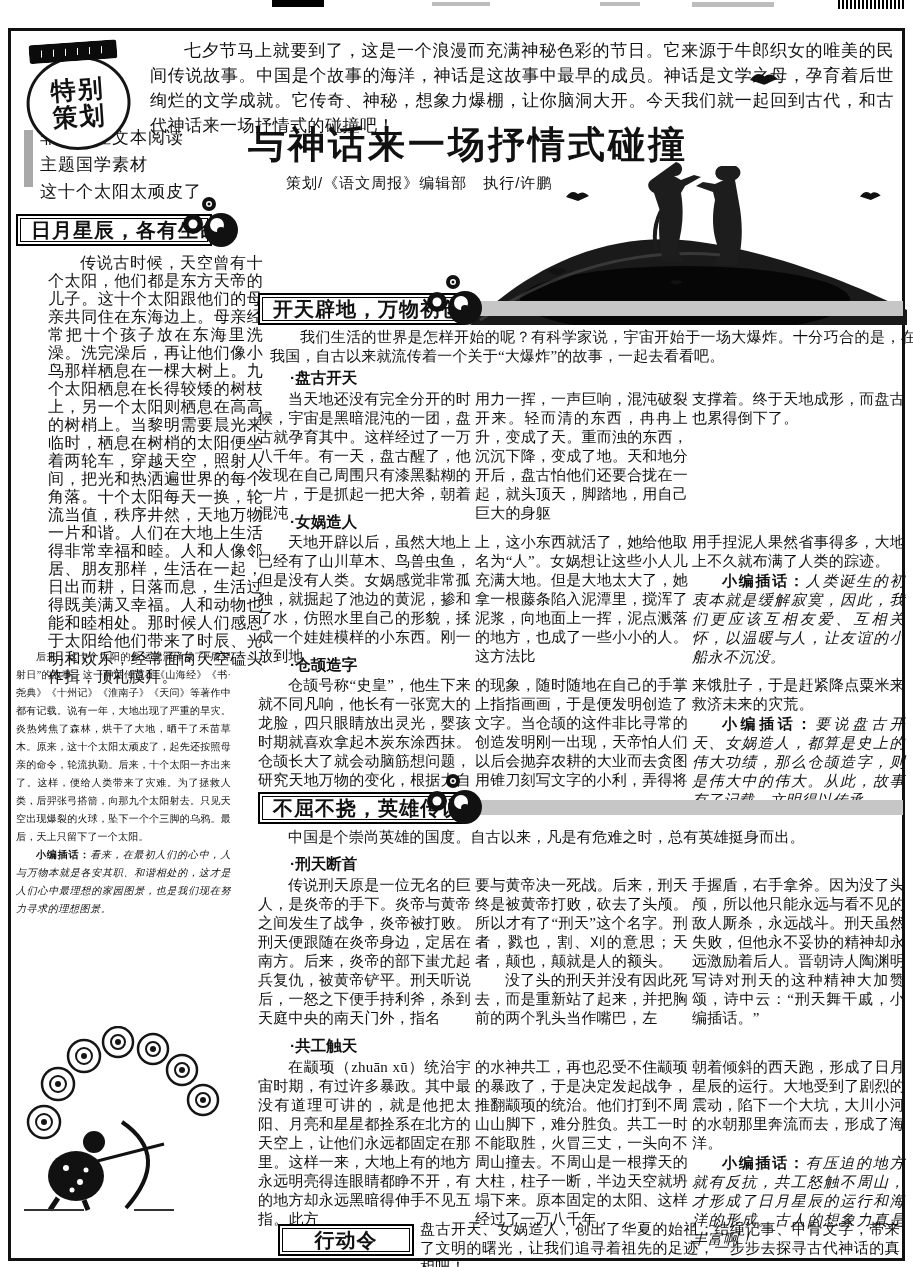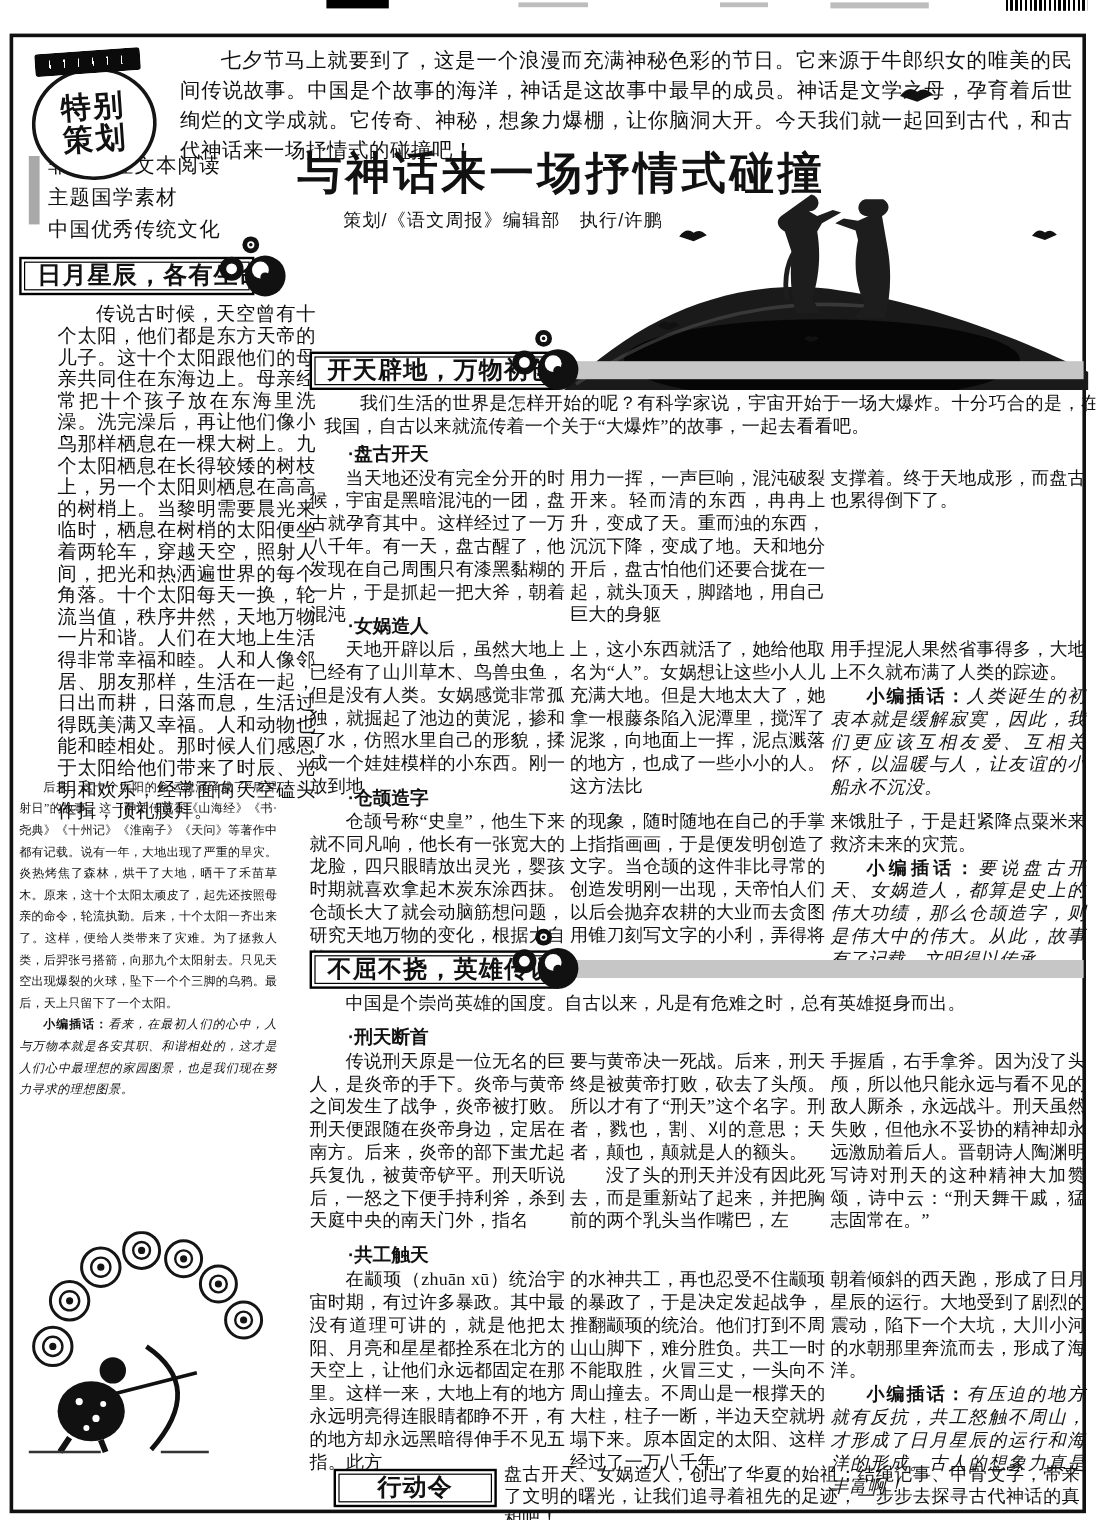--- a/index.html
+++ b/index.html
@@ -68,21 +68,21 @@
   </div>
   <div class="banner"></div>
 </div>
 
 <div id="lede">七夕节马上就要到了，这是一个浪漫而充满神秘色彩的节日。它来源于牛郎织女的唯美的民间传说故事。中国是个故事的海洋，神话是这故事中最早的成员。神话是文学之母，孕育着后世绚烂的文学成就。它传奇、神秘，想象力爆棚，让你脑洞大开。今天我们就一起回到古代，和古代神话来一场抒情式的碰撞吧！</div>
 
 <div id="tagbar"></div>
 <div id="tags">
   <div>非连续性文本阅读</div>
   <div>主题国学素材</div>
-  <div>中国优秀传统文化</div>
+  <div>这十个太阳太顽皮了</div>
 </div>
 
 <svg class="svgdeco" style="left:420px;top:52px;z-index:0;" width="487" height="273" viewBox="0 0 487 273">
   <path d="M50 273 C120 205 200 178 280 190 C360 201 440 235 487 258 L487 273 Z" fill="#1a1a1a"></path>
   <ellipse cx="265" cy="248" rx="165" ry="34" fill="#000" opacity="0.75"></ellipse>
   <path d="M60 268 C140 215 220 196 300 203" stroke="#555" stroke-width="3" fill="none" opacity="0.5"></path>
 
   <path d="M256 110 a7 7 0 1 1 -2 14 l7 4 13 -5 7 2 -16 9 -4 7 c3 18 2 36 -4 56 l7 12 -21 0 c-4 -16 -5 -33 -3 -50 l-6 -18 c-6 -3 -8 -9 -3 -13 z" fill="#1d1d1d"></path>
   <path d="M247 150 q-16 20 -11 48" stroke="#1d1d1d" stroke-width="4" fill="none"></path>
 
@@ -254,21 +254,21 @@
 
 <div class="p" style="left:475px;top:876px;width:213px;">
   <p>要与黄帝决一死战。后来，刑天终是被黄帝打败，砍去了头颅。所以才有了“刑天”这个名字。刑者，戮也，割、刈的意思；天者，颠也，颠就是人的额头。</p>
   <p class="indent">没了头的刑天并没有因此死去，而是重新站了起来，并把胸前的两个乳头当作嘴巴，左</p>
 </div>
 <div class="p" style="left:475px;top:1058px;width:213px;">
       <p>的水神共工，再也忍受不住颛顼的暴政了，于是决定发起战争，推翻颛顼的统治。他们打到不周山山脚下，难分胜负。共工一时不能取胜，火冒三丈，一头向不周山撞去。不周山是一根撑天的大柱，柱子一断，半边天空就坍塌下来。原本固定的太阳、这样经过了一万八千年，</p>
     </div>
 
 <div class="p" style="left:692px;top:876px;width:213px;">
-      <p>手握盾，右手拿斧。因为没了头颅，所以他只能永远与看不见的敌人厮杀，永远战斗。刑天虽然失败，但他永不妥协的精神却永远激励着后人。晋朝诗人陶渊明写诗对刑天的这种精神大加赞颂，诗中云：“刑天舞干戚，猛志固常在。”</p>
+      <p>手握盾，右手拿斧。因为没了头颅，所以他只能永远与看不见的敌人厮杀，永远战斗。刑天虽然失败，但他永不妥协的精神却永远激励着后人。晋朝诗人陶渊明写诗对刑天的这种精神大加赞颂，诗中云：“刑天舞干戚，小编插话。”</p>
     </div>
 <div class="p" style="left:692px;top:1058px;width:213px;">
   <p>朝着倾斜的西天跑，形成了日月星辰的运行。大地受到了剧烈的震动，陷下一个大坑，大川小河的水朝那里奔流而去，形成了海洋。</p>
   <p class="note"><span class="nl">小编插话：</span><span>有压迫的地方就有反抗，共工怒触不周山，才形成了日月星辰的运行和海洋的形成。古人的想象力真是丰富啊！</span></p>
 </div>
 
 <div class="hbox" style="left:278px;top:1224px;width:128px;">
   <div class="in">行动令</div>
 </div>
 <div class="p" id="actiontext">

